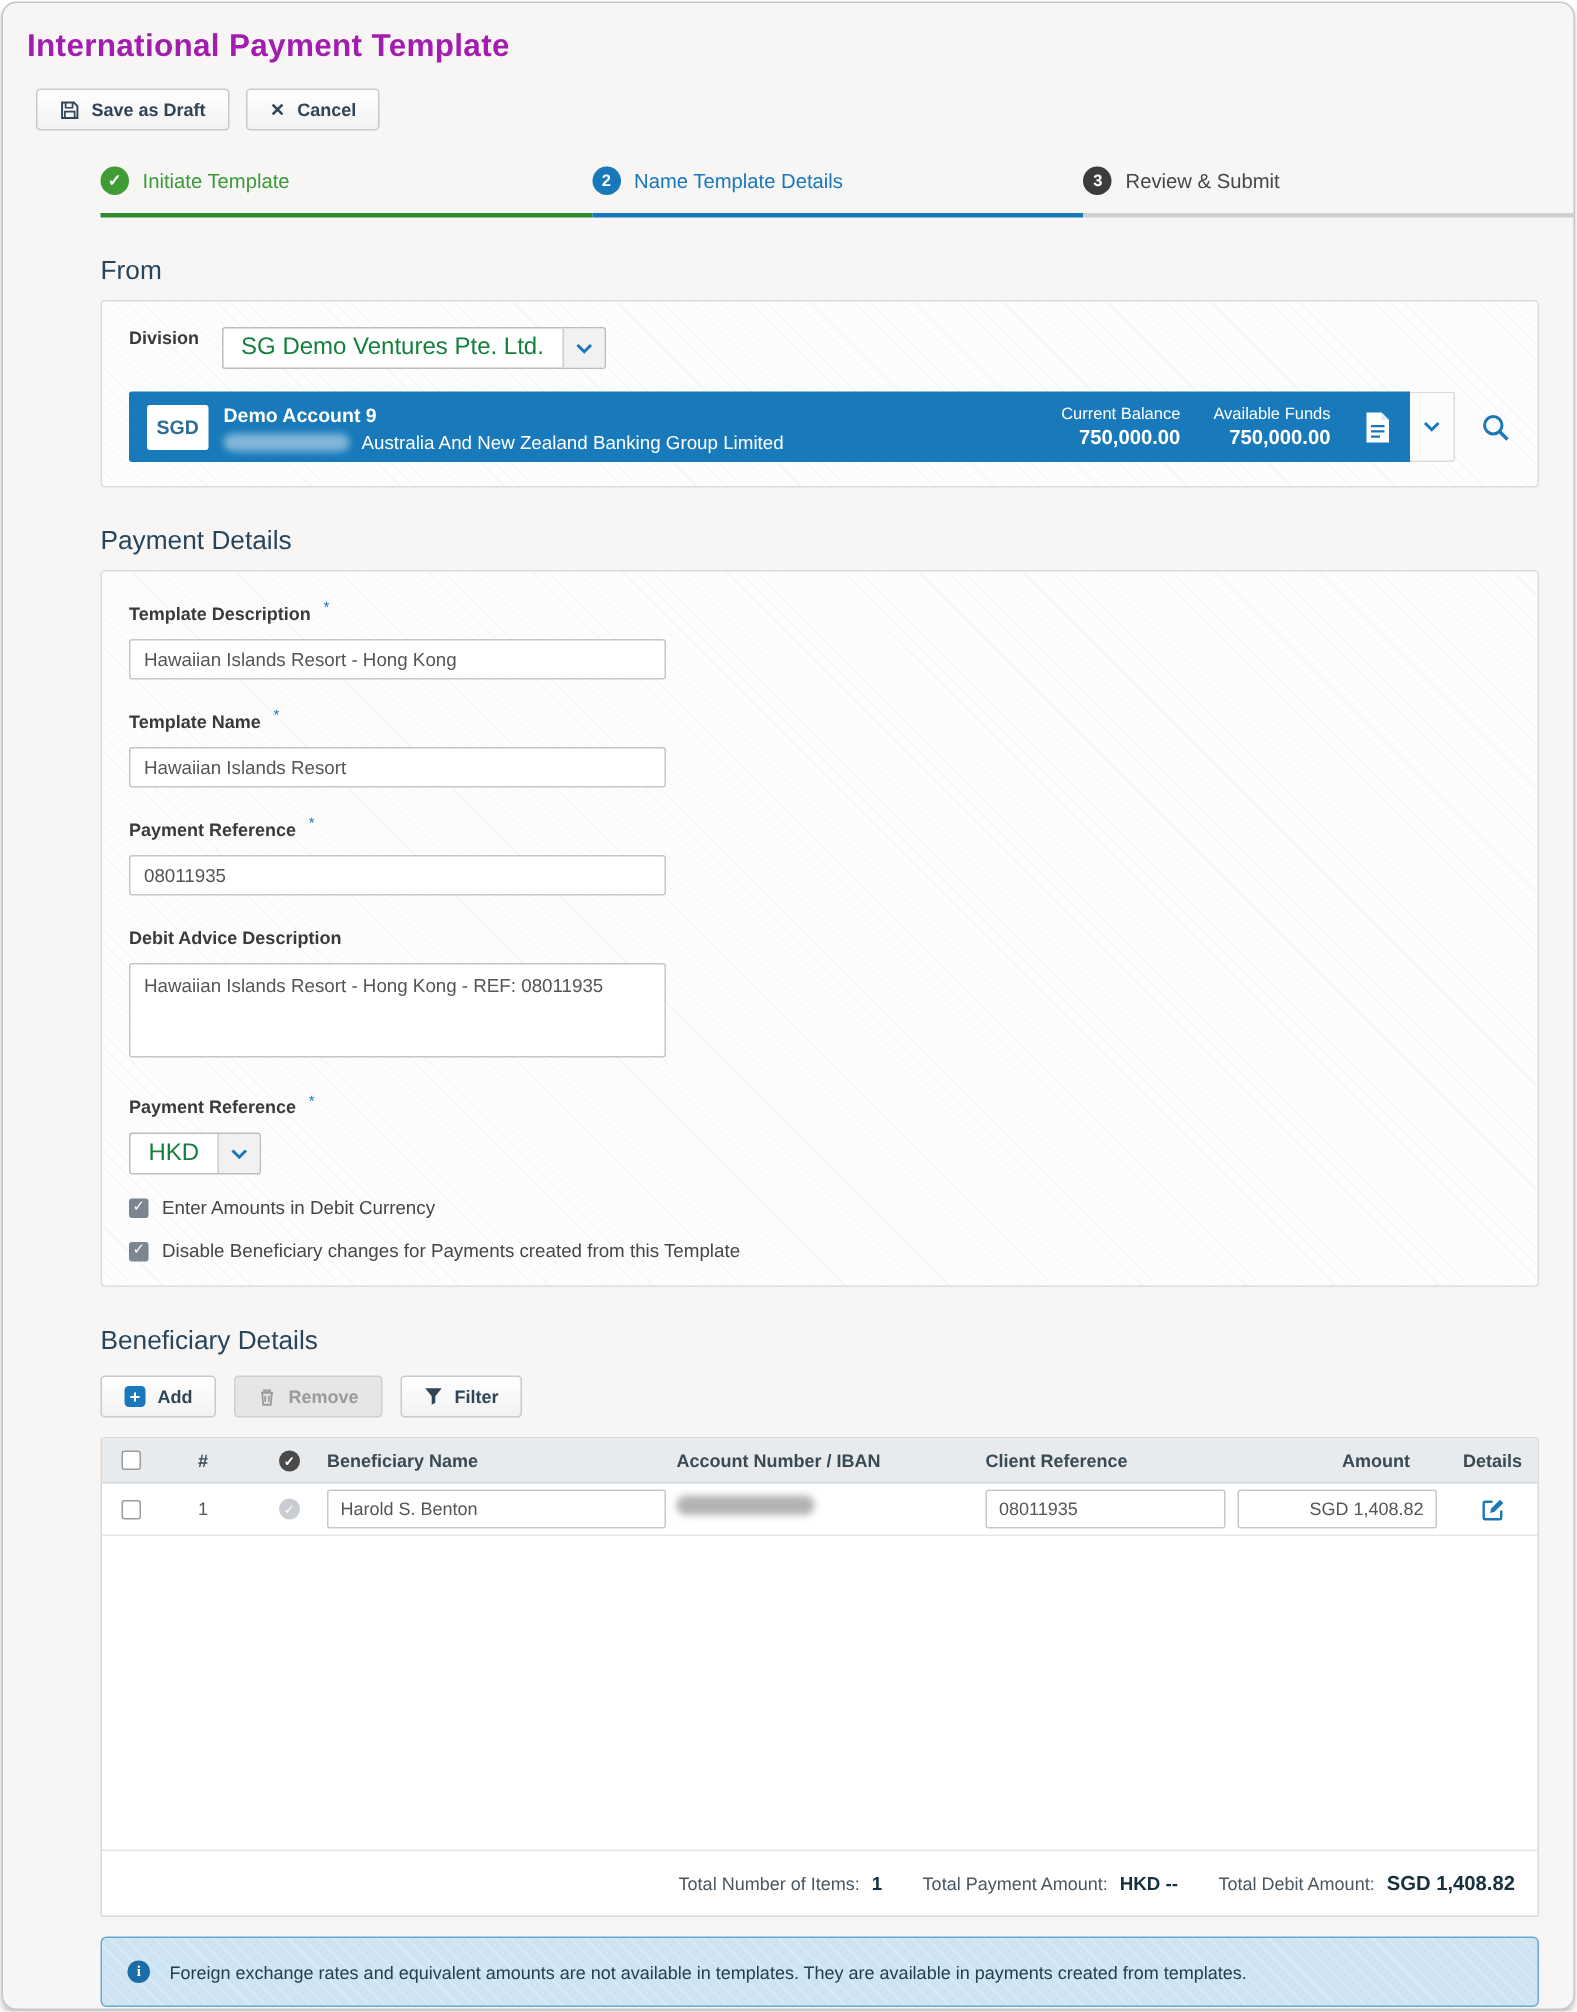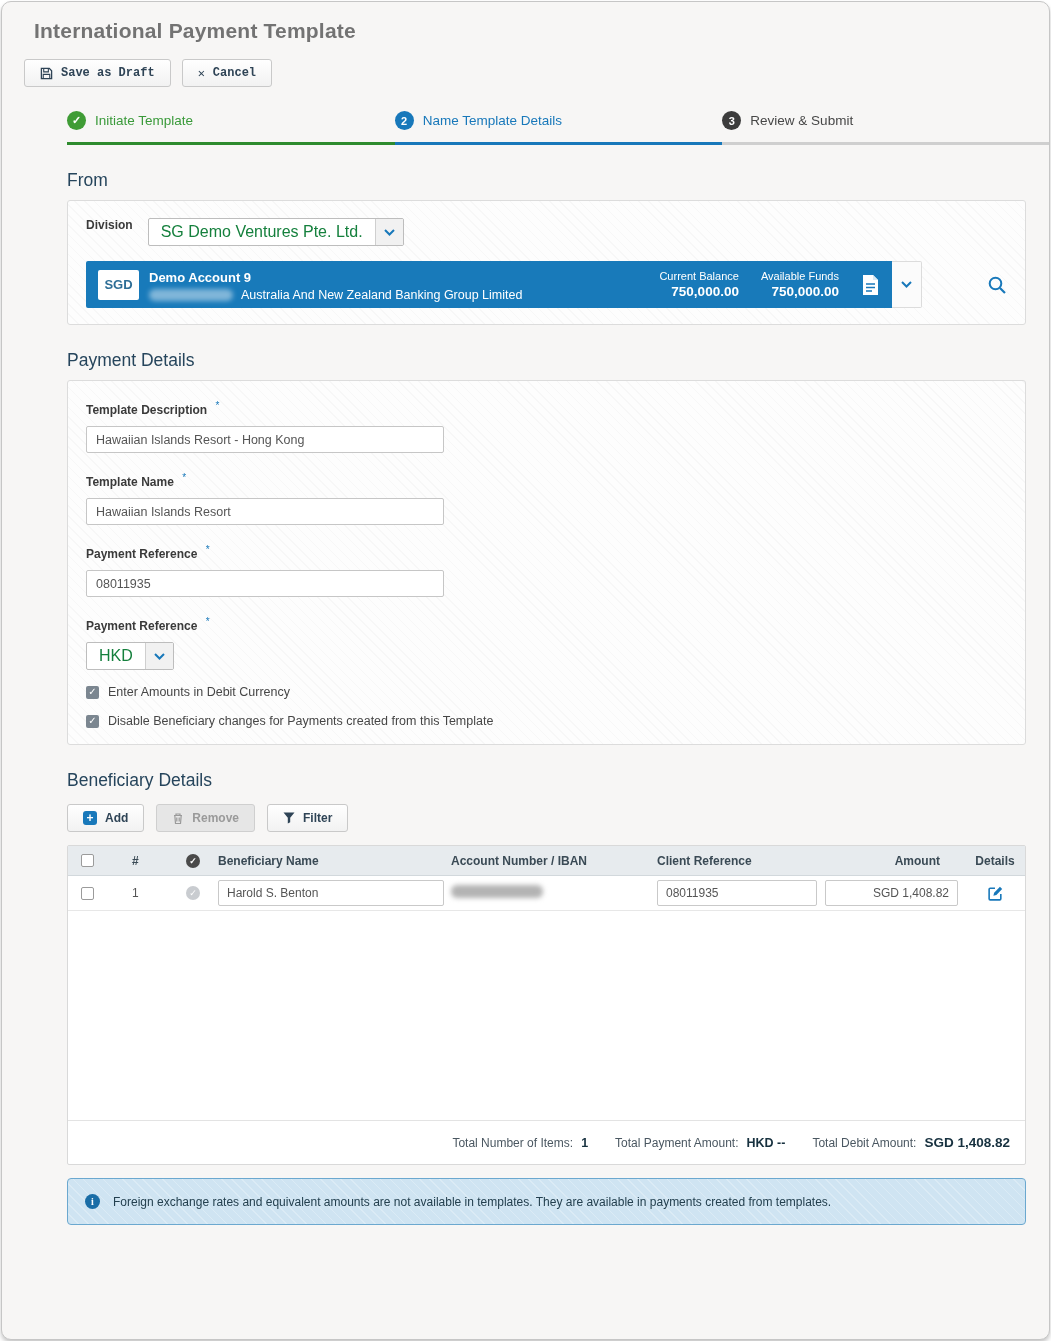--- a/index.html
+++ b/index.html
@@ -5,24 +5,24 @@
   * { box-sizing: border-box; }
   html,body { margin:0; padding:0; background:#ffffff; }
   body { font-family:"Liberation Sans", sans-serif; }
 
   .screen{
     position:relative; width:1049px; height:1339px; margin:1px;
     background:#f7f6f5; border:1px solid #c6c6c6; border-radius:10px;
     box-shadow:0 3px 4px rgba(0,0,0,.22); overflow:hidden;
   }
 
-  .page-title{ margin:17px 0 0 32px; font-size:21px; font-weight:700; color:#737373; letter-spacing:.2px; }
-
-  
-  .toolbar{ margin:16px 0 0 22px; display:flex; gap:11px;font-family:Liberation Mono, monospace; }
+  .page-title{ margin:17px 0 0 16px; font-size:21px; font-weight:700; color:#a21caf; letter-spacing:.2px; }
+
+  
+  .toolbar{ margin:16px 0 0 22px; display:flex; gap:11px; }
   .btn{
     display:inline-flex; align-items:center; gap:8px; height:28px; padding:0 15px;
     background:linear-gradient(#ffffff,#f2f2f2); border:1px solid #c9c9c9; border-radius:3px;
     font-size:12px; font-weight:700; color:#2f4456; cursor:pointer; font-family:inherit;
   }
   .btn--disabled{ background:#e6e6e6; border-color:#cfcfcf; color:#9a9a9a; }
   .x-glyph{ font-size:12px; font-weight:700; color:#2f4456; }
 
   
   .steps{ display:flex; margin:24px 0 0 65px; width:983px; }
@@ -46,21 +46,21 @@
   .panel--pay{ padding:19px 18px 16px 18px; margin-bottom:0; }
 
   .division-row{ display:flex; align-items:flex-start; gap:15px; }
   .field-label{ font-size:12px; font-weight:700; color:#3a3a3a; }
   .select{ display:inline-flex; border:1px solid #bdbdbd; border-radius:2px; background:#fff; height:28px; overflow:hidden; }
   .select-value{ padding:0 12px; font-size:16px; color:#15803d; display:flex; align-items:center; min-width:185px; }
   .select-value--sm{ min-width:38px; }
   .select-btn{ width:28px; border-left:1px solid #cfcfcf; background:#f1f1f1; display:flex; align-items:center; justify-content:center; cursor:pointer; }
 
   
-  .account-row{ display:flex; align-items:center; margin-top:15px;gap:48px; }
+  .account-row{ display:flex; align-items:center; margin-top:15px; }
   .account-group{ display:flex; height:47px; width:901px; }
   .account-bar{ flex:1; background:#187aba; display:flex; align-items:center; padding:0 12px; border-radius:2px 0 0 2px; }
   .ccy-badge{ width:41px; height:30px; background:#fff; border-radius:2px; color:#2e6e96; font-size:13px; font-weight:700; display:flex; align-items:center; justify-content:center; flex:0 0 41px; }
   .acct-text{ margin-left:10px; color:#fff; }
   .acct-name{ font-size:13px; font-weight:700; line-height:15px; }
   .acct-line2{ display:flex; align-items:center; gap:8px; margin-top:2px; }
   .blur-pill{ width:84px; height:12px; border-radius:6px; background:rgba(255,255,255,.45); filter:blur(2.5px); }
   .acct-bank{ font-size:12.5px; }
   .bal-wrap{ margin-left:auto; display:flex; align-items:center; gap:22px; color:#fff; }
   .bal{ text-align:right; }
@@ -240,20 +240,26 @@
     </div>
 
     <div class="field">
       <div class="field-label-row">
         <span class="field-label">Payment Reference</span>
         <span class="req">*</span>
       </div>
       <input class="text-input" type="text" value="08011935" style="">
     </div>
 
+    <div class="field">
+      <div class="field-label-row">
+        <span class="field-label">Debit Advice Description</span>
+      </div>
+      <textarea class="text-input" style="">Hawaiian Islands Resort - Hong Kong - REF: 08011935</textarea>
+    </div>
 
     <div class="field" style="margin-bottom:10px;">
       <div class="field-label-row">
         <span class="field-label">Payment Reference</span>
         <span class="req">*</span>
       </div>
       <div class="select" style="display:inline-flex;">
         <span class="select-value select-value--sm">HKD</span>
         <span class="select-btn">
           <svg width="11" height="7" viewBox="0 0 11 7">

